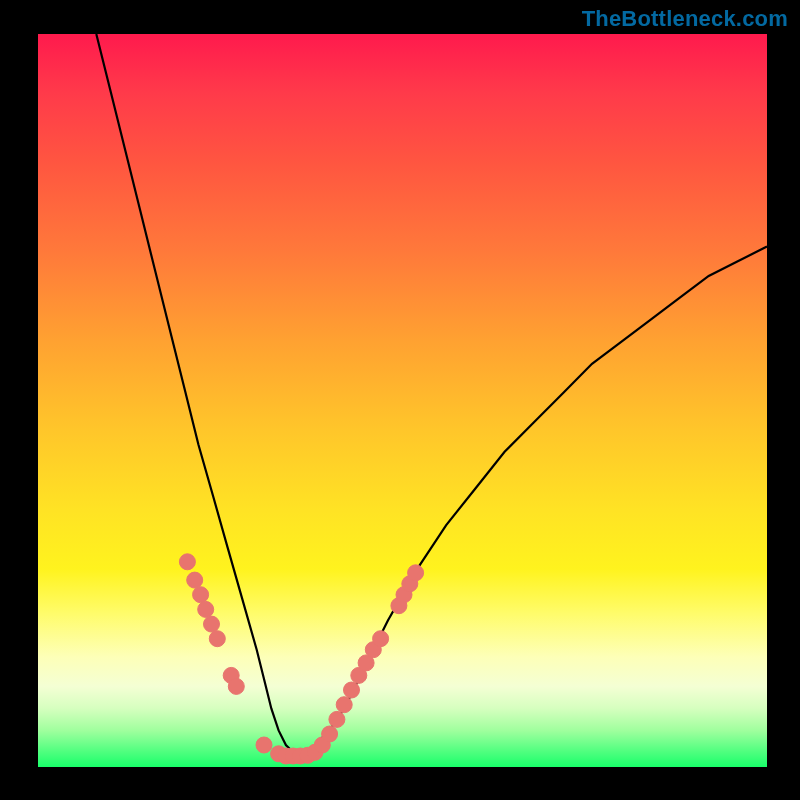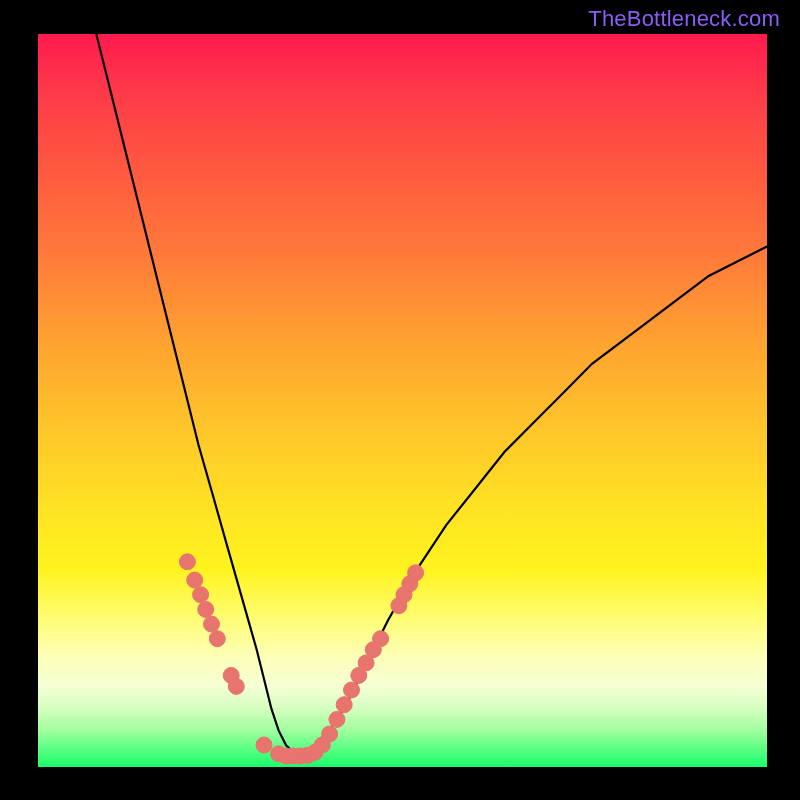--- a/index.html
+++ b/index.html
@@ -41,24 +41,24 @@
       #f4ffd4 89%,
       #d6ffbf 92%,
       #a0ff9e 95%,
       #4dff7e 98%,
       #19ff6a 100%
     );
   }
   .watermark {
     position: absolute;
     top: 6px;
-    right: 20px;
-    color: #8b5cf6;
+    right: 12px;
+    color: #0369a1;
     font-size: 22px;
-    font-weight: 400;
+    font-weight: 700;
     letter-spacing: 0.2px;
   }
   svg.curve {
     position: absolute;
     left: 0;
     top: 0;
     width: 729px;
     height: 733px;
   }
 </style>

